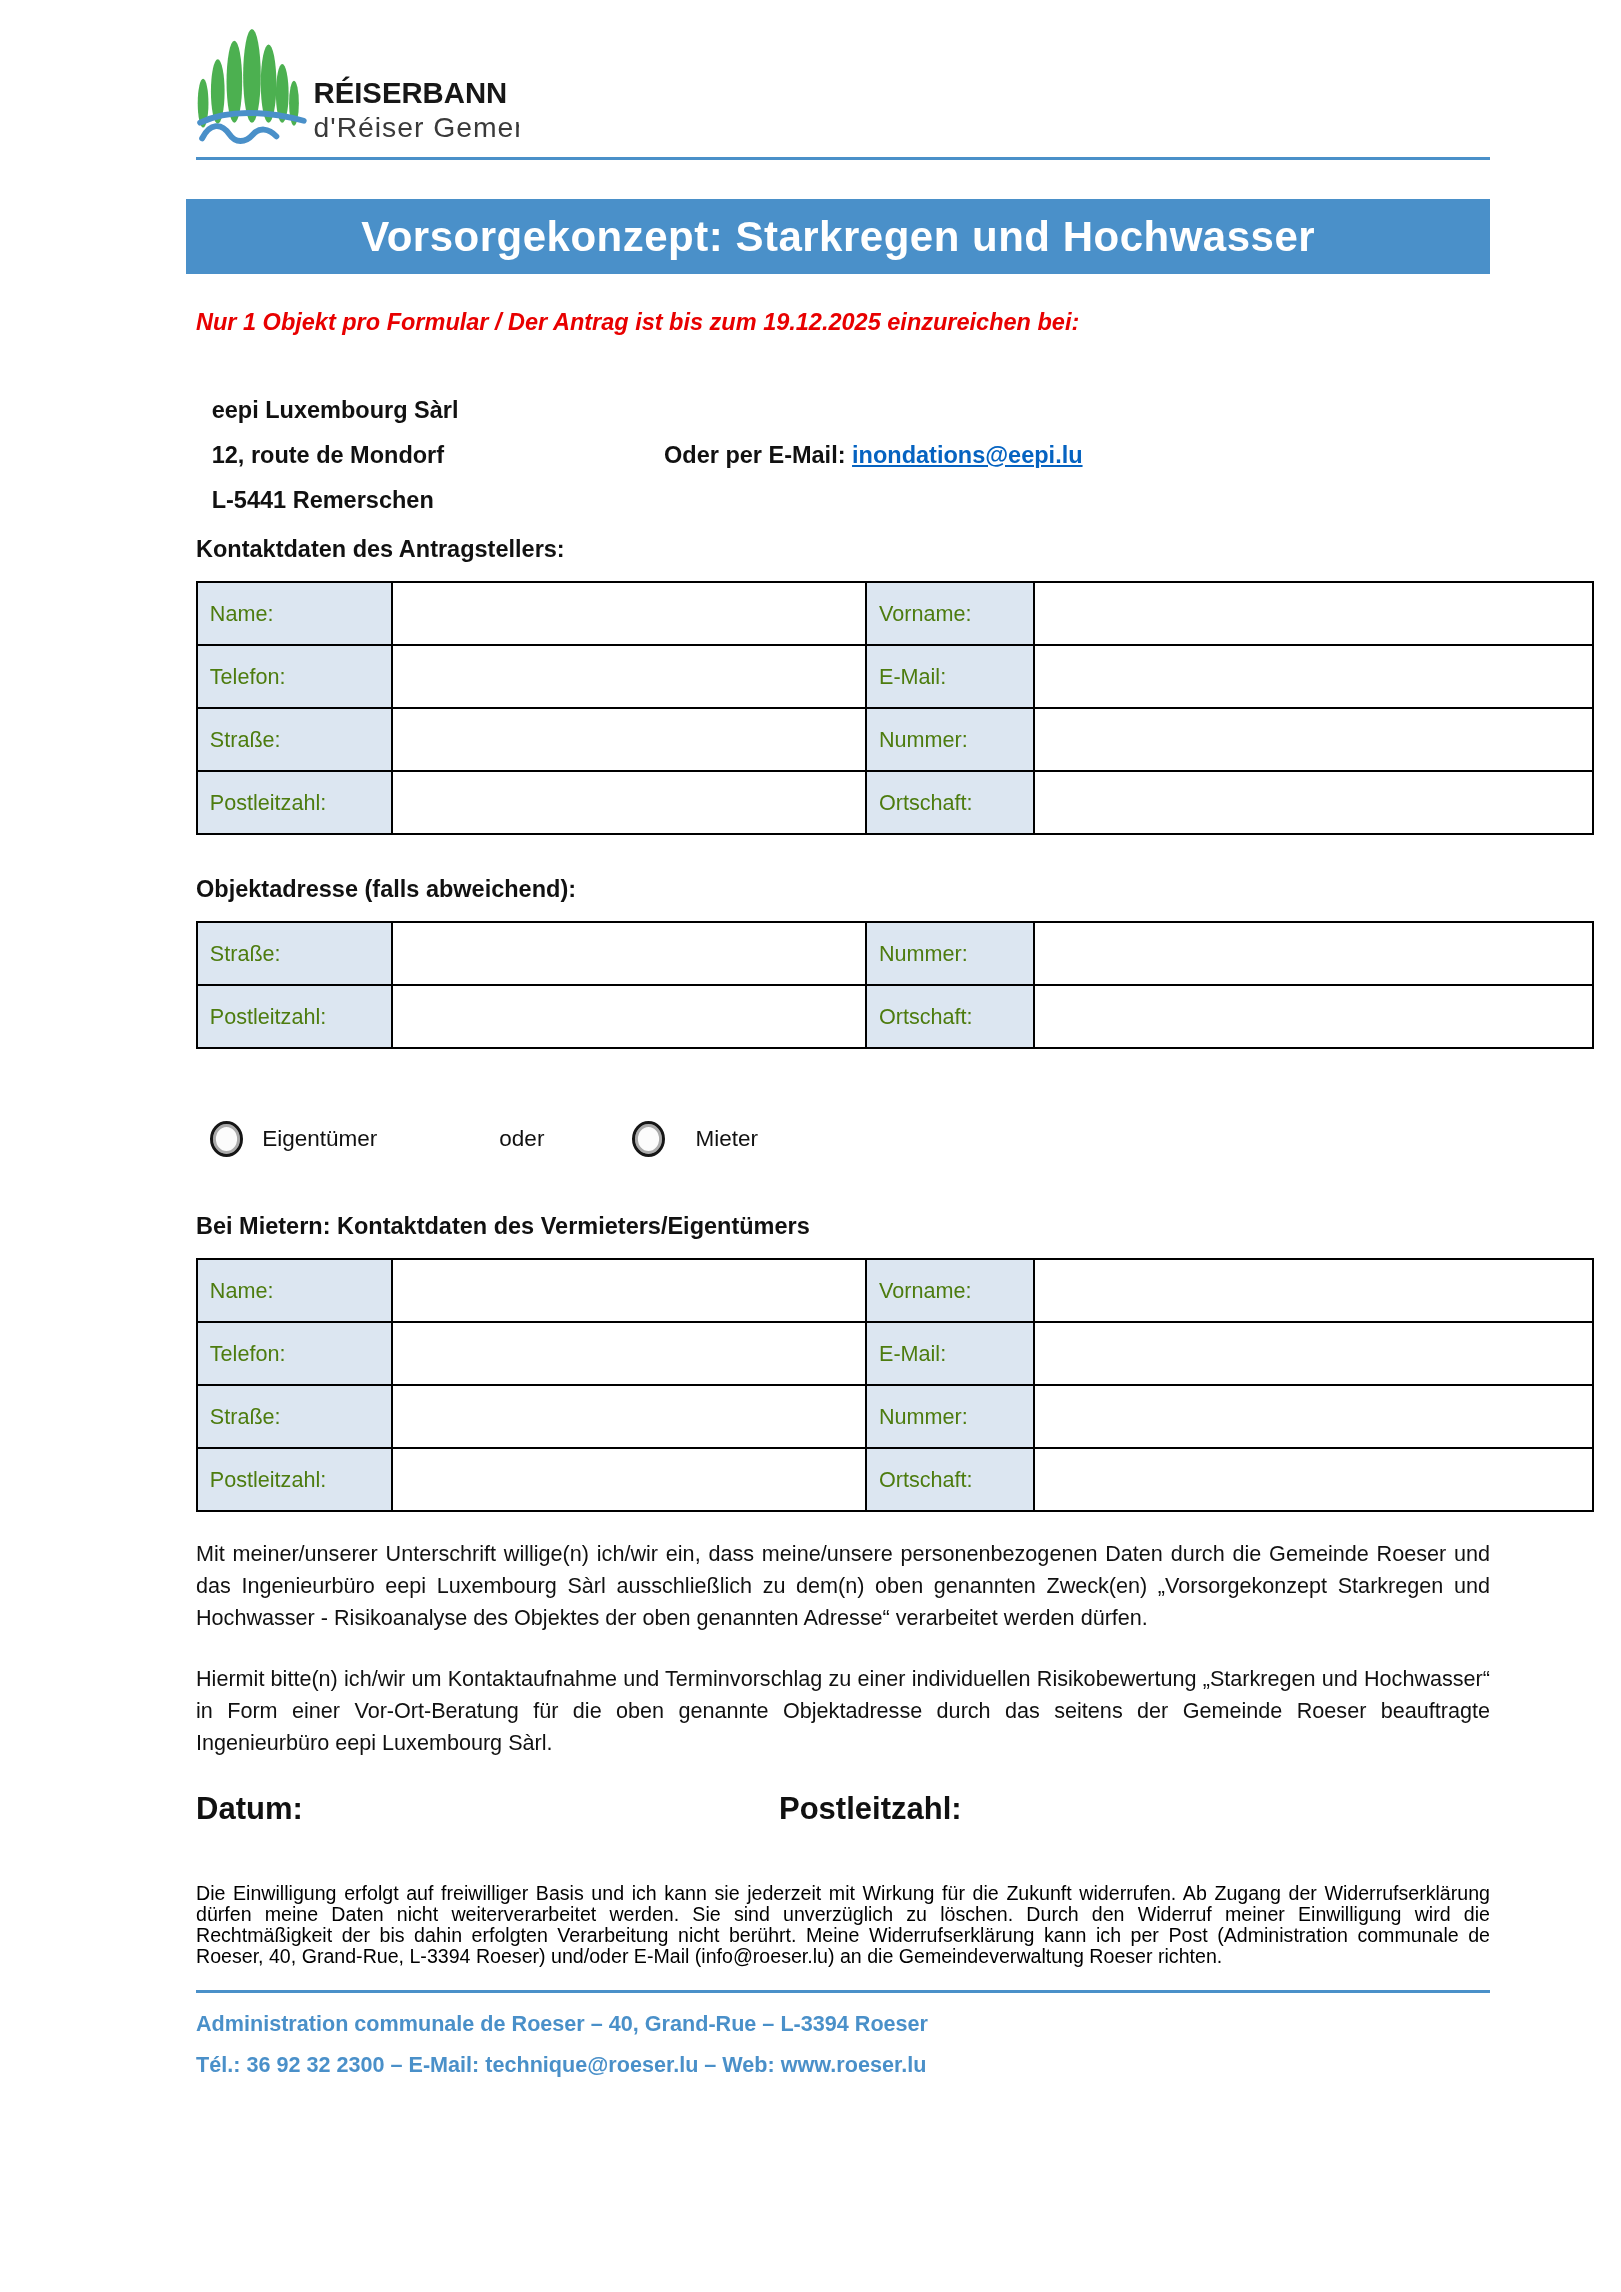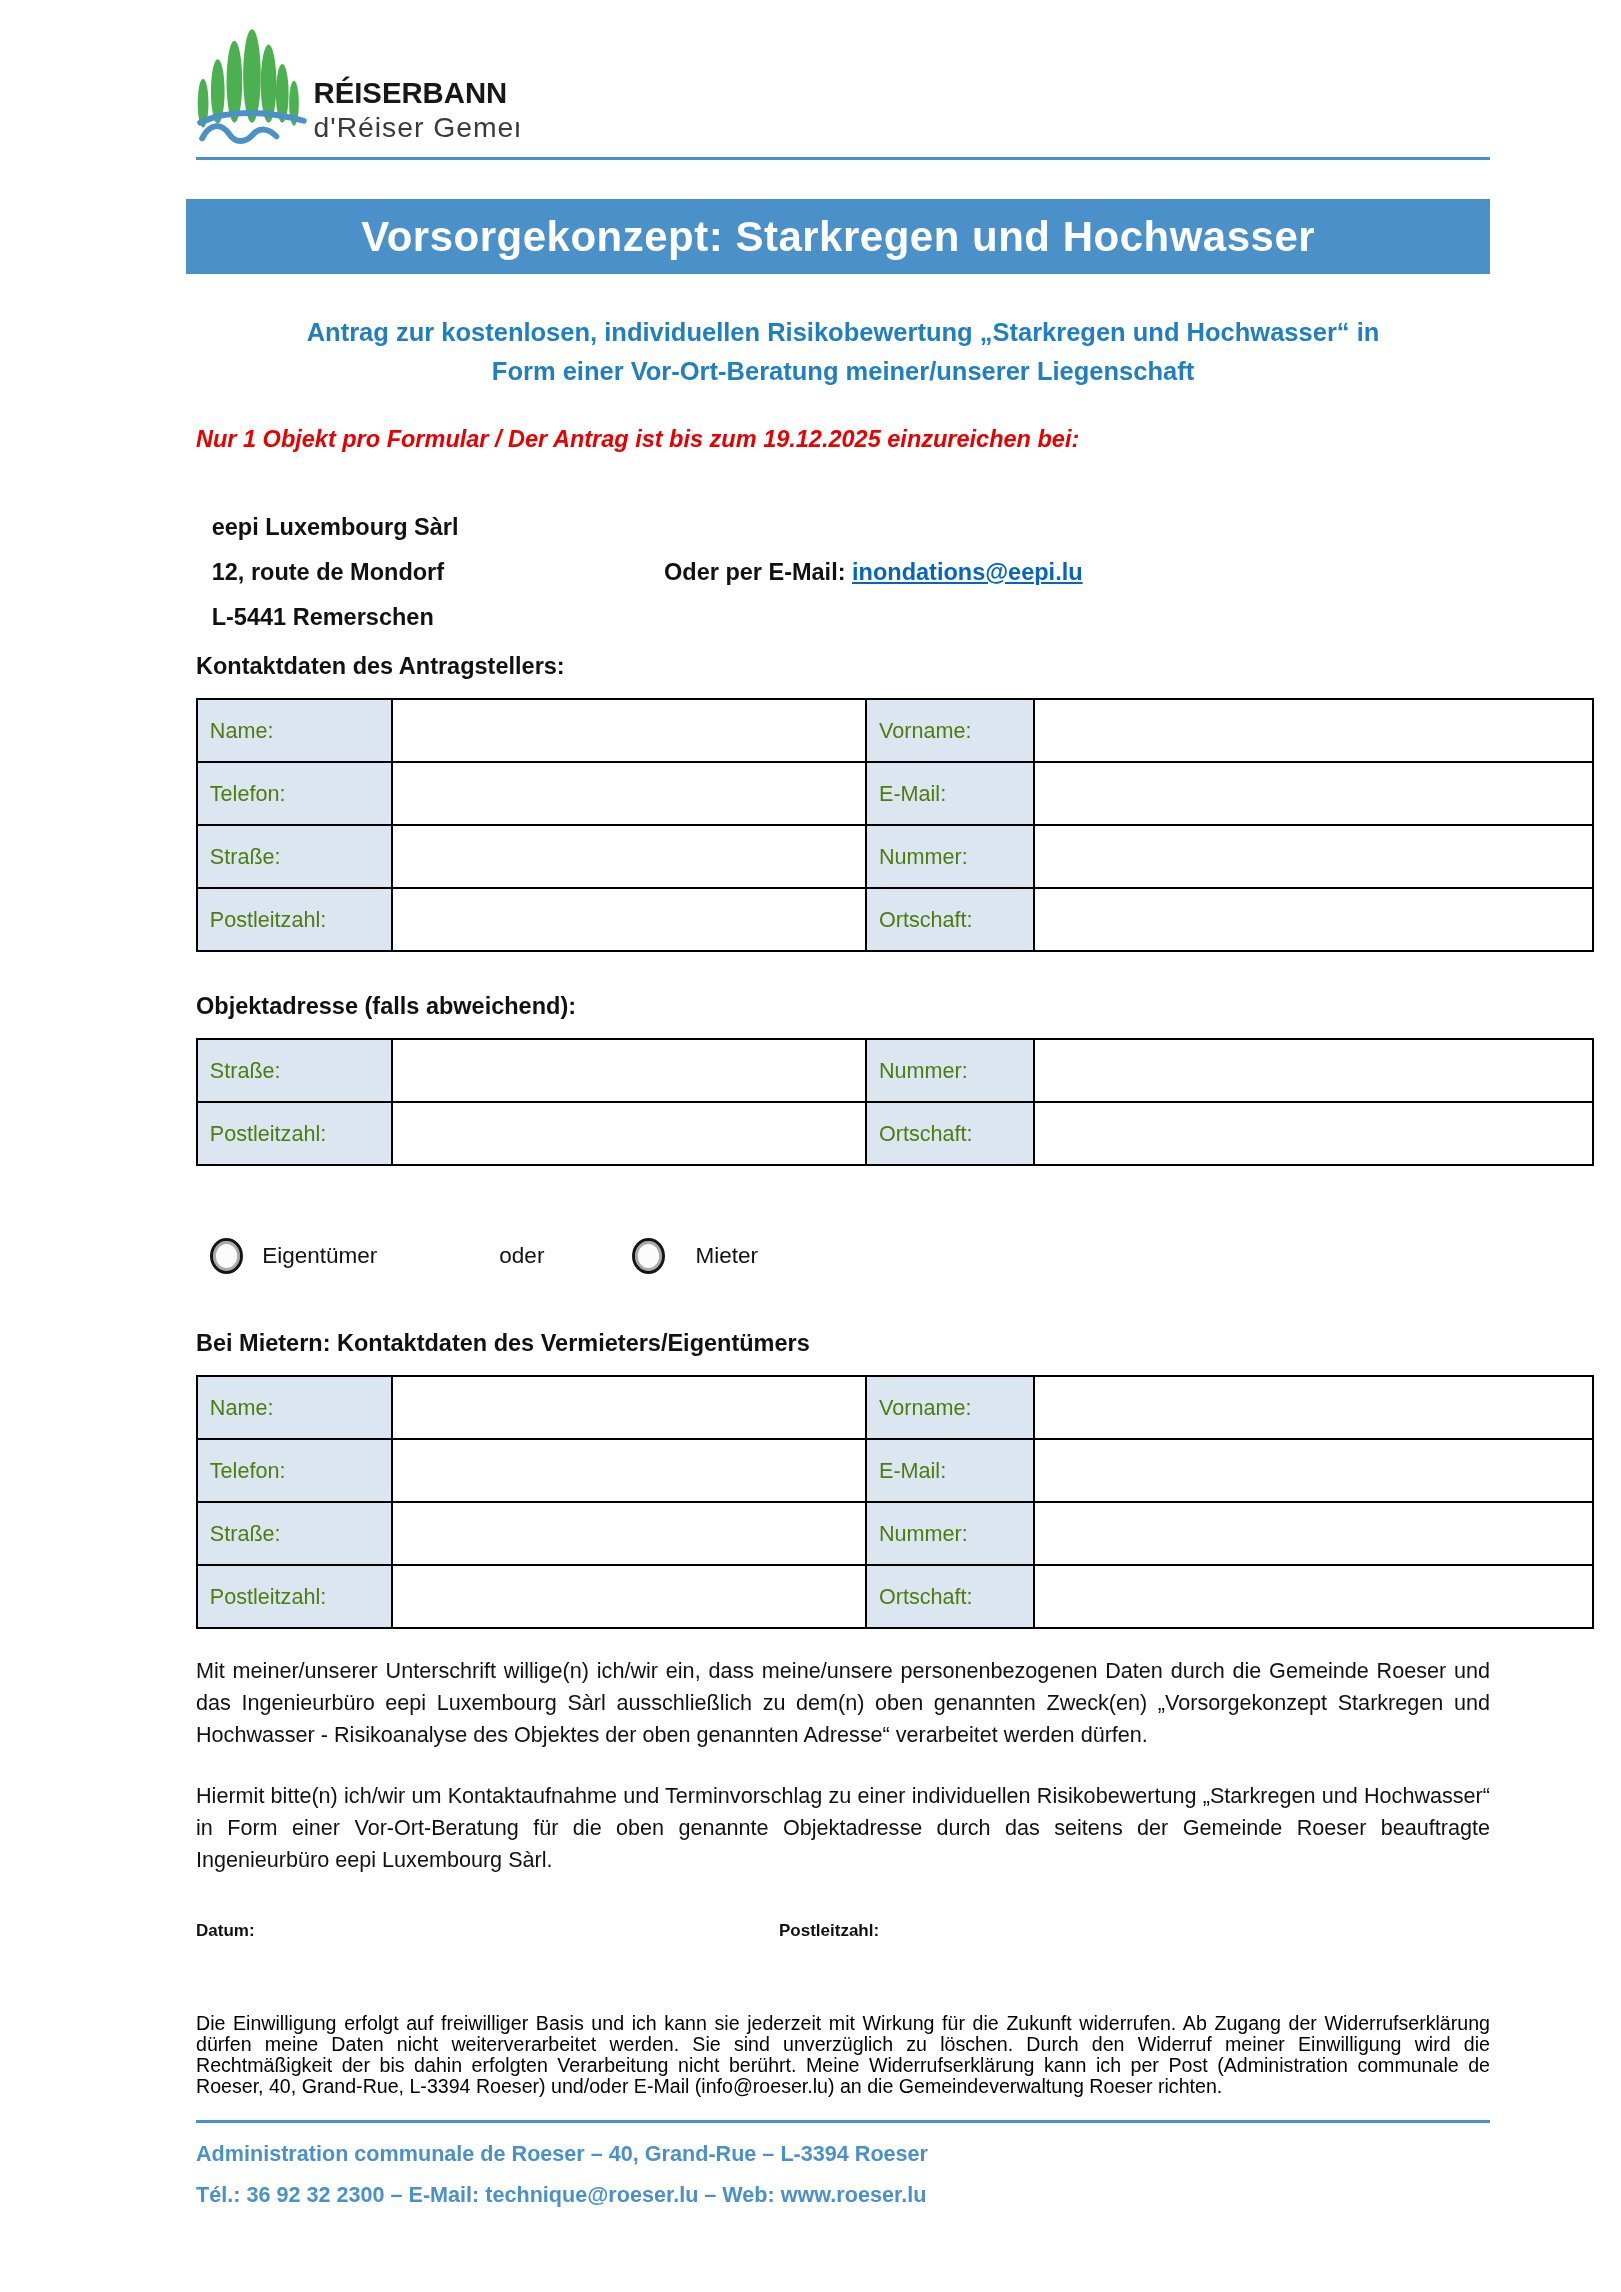--- a/index.html
+++ b/index.html
@@ -39,21 +39,21 @@
   .radio-row { margin-top:69px; display:flex; align-items:center; padding-left:13.7px; height:41px; font-size:22.5px; color:#111; }
   .radio { display:inline-block; box-sizing:border-box; width:33px; height:36px; border:3.9px solid #161616; border-radius:50%; box-shadow:inset 0 0 0 2.9px #ababab; background:#fcfcfc; }
   .radio-label-1 { margin-left:19.6px; }
   .radio-or { margin-left:122px; }
   .radio-2 { margin-left:88px; }
   .radio-label-2 { margin-left:30px; }
   
   .para { margin-top:29px; font-size:21.6px; line-height:32px; text-align:justify; color:#111; }
   .para-2 { margin-top:25.5px; }
   
-  .sig-row { position:relative; margin-top:45px; height:29px; font-weight:bold; font-size:17px; color:#111; }
+  .sig-row { position:relative; margin-top:32px; height:29px; font-weight:bold; font-size:31px; color:#111; }
   .sig-date { position:absolute; left:0; top:0; }
   .sig-sign { position:absolute; left:583px; top:0; }
   
   .fine-print { margin-top:63px; font-size:19.6px; line-height:21px; text-align:justify; color:#000000; }
   
   .footer-divider { margin-top:23.5px; height:2.9px; background:#4a90c9; }
   .footer-text { margin-top:9.8px; color:#4a90c9; font-weight:bold; font-size:21.6px; line-height:41px; }
 </style>
 </head>
 <body>
@@ -78,24 +78,20 @@
       <text x="120" y="80" font-size="30" font-weight="bold" fill="#171717">RÉISERBANN</text>
       <text x="120" y="115" font-size="29" font-weight="normal" letter-spacing="1" fill="#3a3a3a">d'Réiser Gemeng</text>
     </svg>
   </div>
   <div class="logo-divider"></div>
 
   <div class="banner">
     <span class="banner-title">Vorsorgekonzept: Starkregen und Hochwasser</span>
   </div>
 
-  <div class="subtitle">
-    <div>Antrag zur kostenlosen, individuellen Risikobewertung „Starkregen und Hochwasser“ in</div>
-    <div>Form einer Vor-Ort-Beratung meiner/unserer Liegenschaft</div>
-  </div>
 
   <div class="deadline">Nur 1 Objekt pro Formular / Der Antrag ist bis zum 19.12.2025 einzureichen bei:</div>
 
   <div class="recipient">
     <div class="recipient-line">eepi Luxembourg Sàrl</div>
     <div class="recipient-line">12, route de Mondorf</div>
     <div class="recipient-line">L-5441 Remerschen</div>
     <div class="email-block">
       <span>Oder per E-Mail: </span><a href="#" class="email-link">inondations@eepi.lu</a>
     </div>

